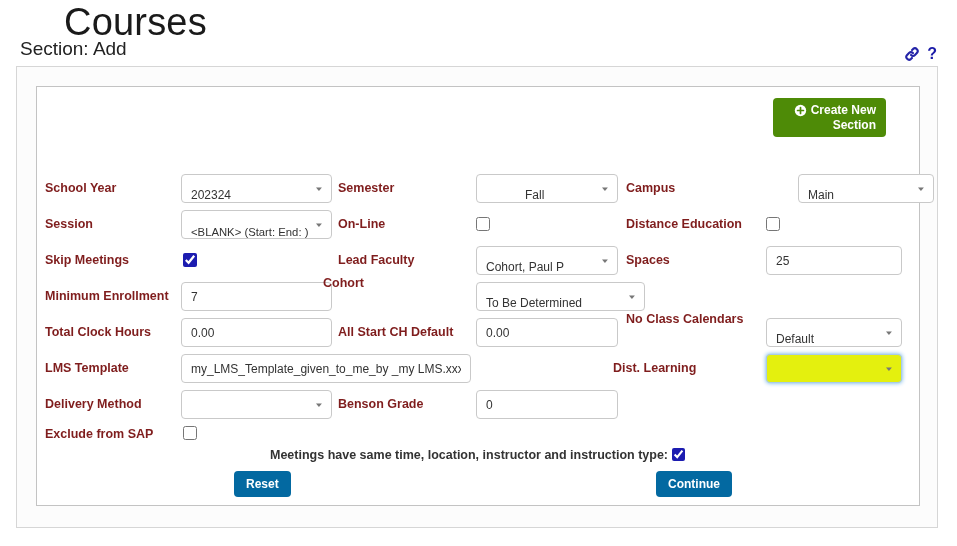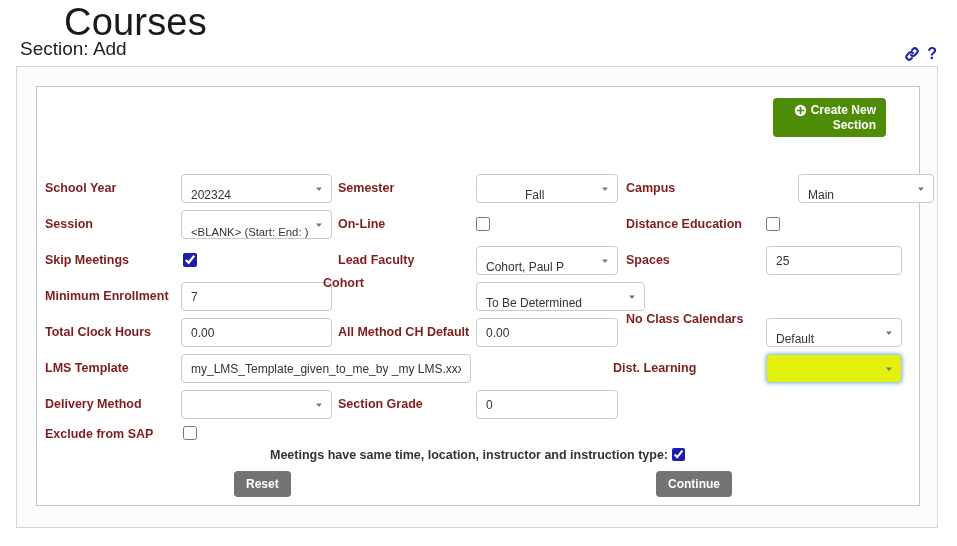--- a/index.html
+++ b/index.html
@@ -33,21 +33,21 @@
   .dd .val{overflow:hidden;white-space:nowrap;}
   input.txt{padding:0 9px;font-family:inherit;outline:none;}
   .hl{background:#e4f00e;border-color:#a9cbe6;box-shadow:0 0 4px rgba(90,165,225,.95);}
 
   .cb{position:absolute;width:14px;height:14px;accent-color:#1c1cb0;margin:0;cursor:pointer;}
 
   .meetings{position:absolute;left:0;width:884px;top:358px;text-align:center;
     font-size:12.5px;font-weight:bold;color:#333;}
   .meetings input{width:13px;height:13px;accent-color:#1c1cb0;vertical-align:-2px;margin-left:4px;cursor:pointer;}
 
-  .btn-navy{position:absolute;height:26px;background:#737373;color:#fff;font-weight:bold;font-size:12px;
+  .btn-navy{position:absolute;height:26px;background:#0369a1;color:#fff;font-weight:bold;font-size:12px;
     border:none;border-radius:4px;padding:0 12px;cursor:pointer;font-family:inherit;}
 </style>
 </head>
 <body>
 
 <div class="page-title">Courses</div>
 <div class="page-subtitle">Section: Add</div>
 
 <div class="header-icons">
   <span class="link-ic">
@@ -114,42 +114,42 @@
     <div class="lbl" style="left:8px;top:195px;">Minimum Enrollment</div>
     <input class="ctl txt" style="left: 144px; top: 195px; width: 151px;" value="7">
     <div class="lbl" style="left:286px;top:189px;line-height:15px;">Cohort</div>
     <div class="ctl dd" style="left:439px;top:195px;width:169px;">
       <span class="val">To Be Determined</span>
       <span class="arr">▼</span>
     </div>
 
     <div class="lbl" style="left:8px;top:231px;">Total Clock Hours</div>
     <input class="ctl txt" style="left: 144px; top: 231px; width: 151px;" value="0.00">
-    <div class="lbl" style="left:301px;top:231px;">All Method CH Default</div>
+    <div class="lbl" style="left:301px;top:231px;">All Start CH Default</div>
     <input class="ctl txt" style="left: 439px; top: 231px; width: 142px;" value="0.00">
     <div class="lbl" style="left:589px;top:225px;line-height:15px;">No Class Calendars</div>
     <div class="ctl dd" style="left:729px;top:231px;width:136px;">
       <span class="val">Default</span>
       <span class="arr">▼</span>
     </div>
 
     <div class="lbl" style="left:8px;top:267px;">LMS Template</div>
     <input class="ctl txt" style="left: 144px; top: 267px; width: 290px;" value="my_LMS_Template_given_to_me_by _my LMS.xxx">
     <div class="lbl" style="left:576px;top:267px;text-align:right;">Dist. Learning</div>
     <div class="ctl dd hl" style="left:729px;top:267px;width:136px;">
       <span class="val"></span>
       <span class="arr">▼</span>
     </div>
 
     <div class="lbl" style="left:8px;top:303px;">Delivery Method</div>
     <div class="ctl dd" style="left:144px;top:303px;width:151px;">
       <span class="val"></span>
       <span class="arr">▼</span>
     </div>
-    <div class="lbl" style="left:301px;top:303px;">Section Grade</div>
+    <div class="lbl" style="left:301px;top:303px;">Benson Grade</div>
     <input class="ctl txt" style="left: 439px; top: 303px; width: 142px;" value="0">
 
     <div class="lbl" style="left:8px;top:339px;line-height:16px;">Exclude from SAP</div>
     <input type="checkbox" class="cb" style="left: 146px; top: 339px;">
 
     <div class="meetings">
       <span>Meetings have same time, location, instructor and instruction type:</span><input type="checkbox" checked="" style="">
     </div>
 
     <button class="btn-navy" style="left:197px;top:384px;">Reset</button>

